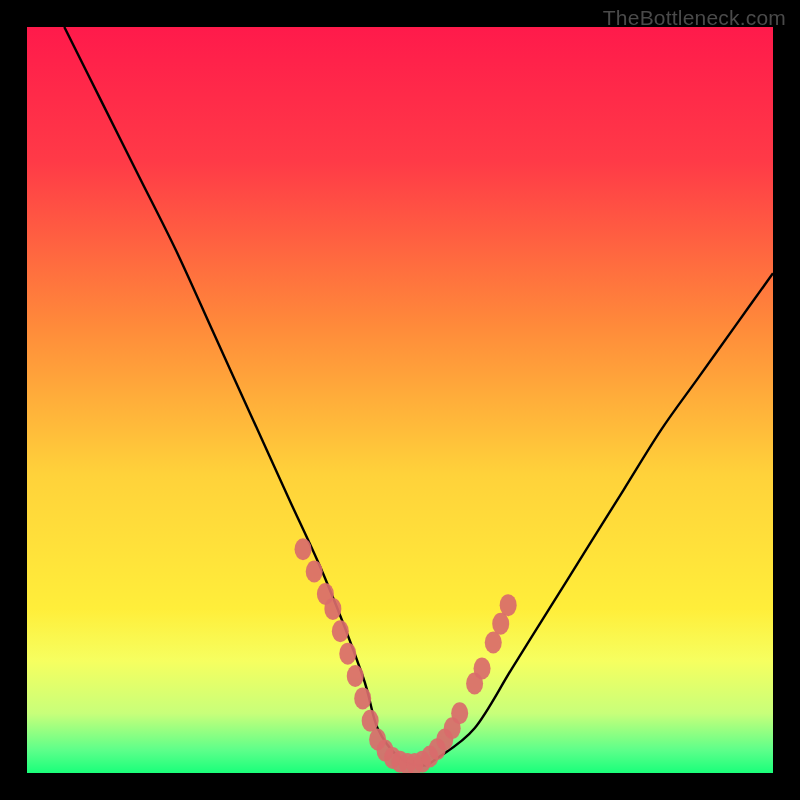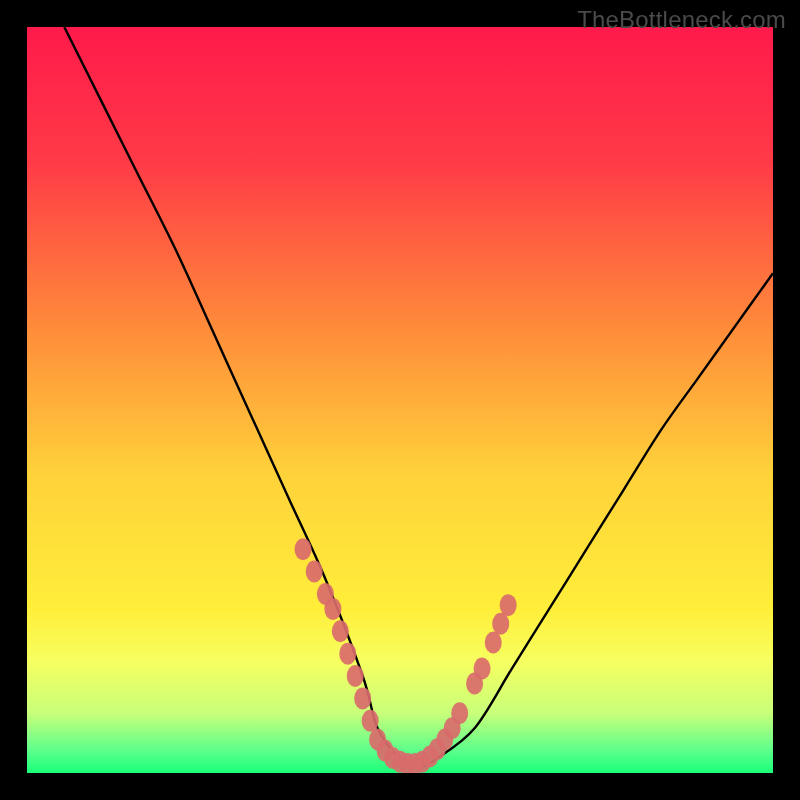--- a/index.html
+++ b/index.html
@@ -15,21 +15,21 @@
     width: 800px;
     height: 800px;
     background: #000;
     position: relative;
   }
   .watermark {
     position: absolute;
     top: 6px;
     right: 14px;
     color: #4a4a4a;
-    font-size: 24px;
+    font-size: 21px;
     font-weight: 500;
     letter-spacing: 0.2px;
     z-index: 10;
   }
   .plot-wrap {
     position: absolute;
     left: 27px;
     top: 27px;
     width: 746px;
     height: 746px;

